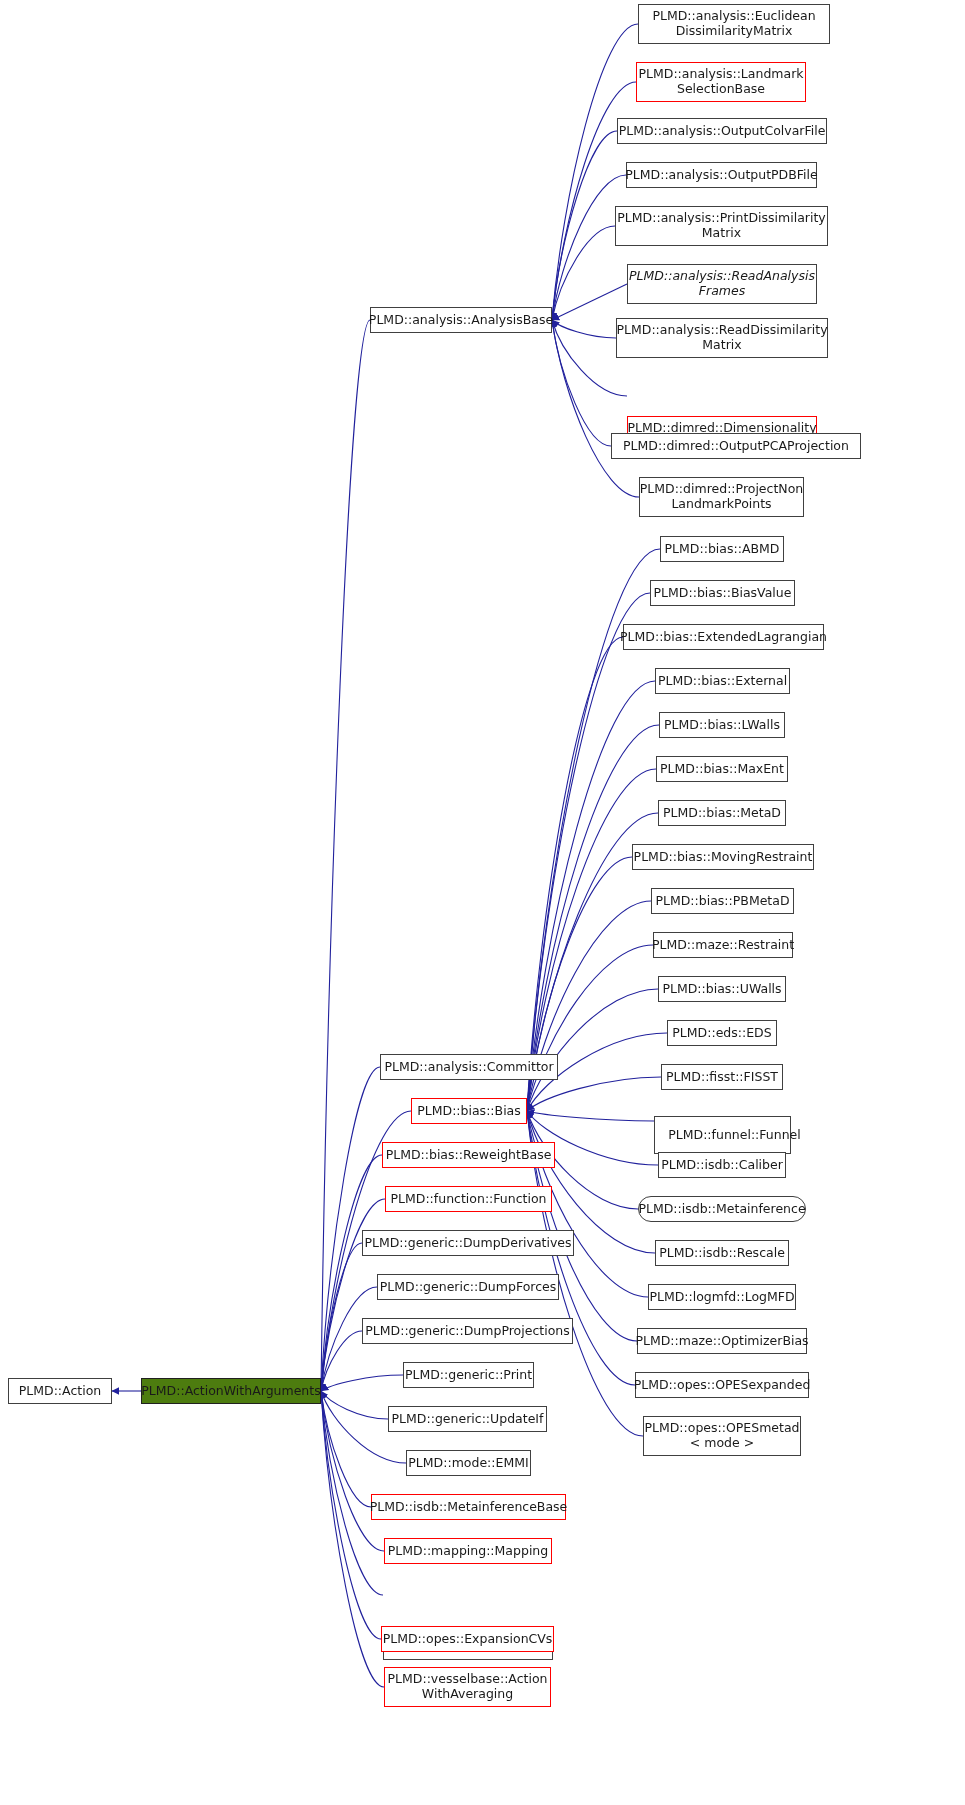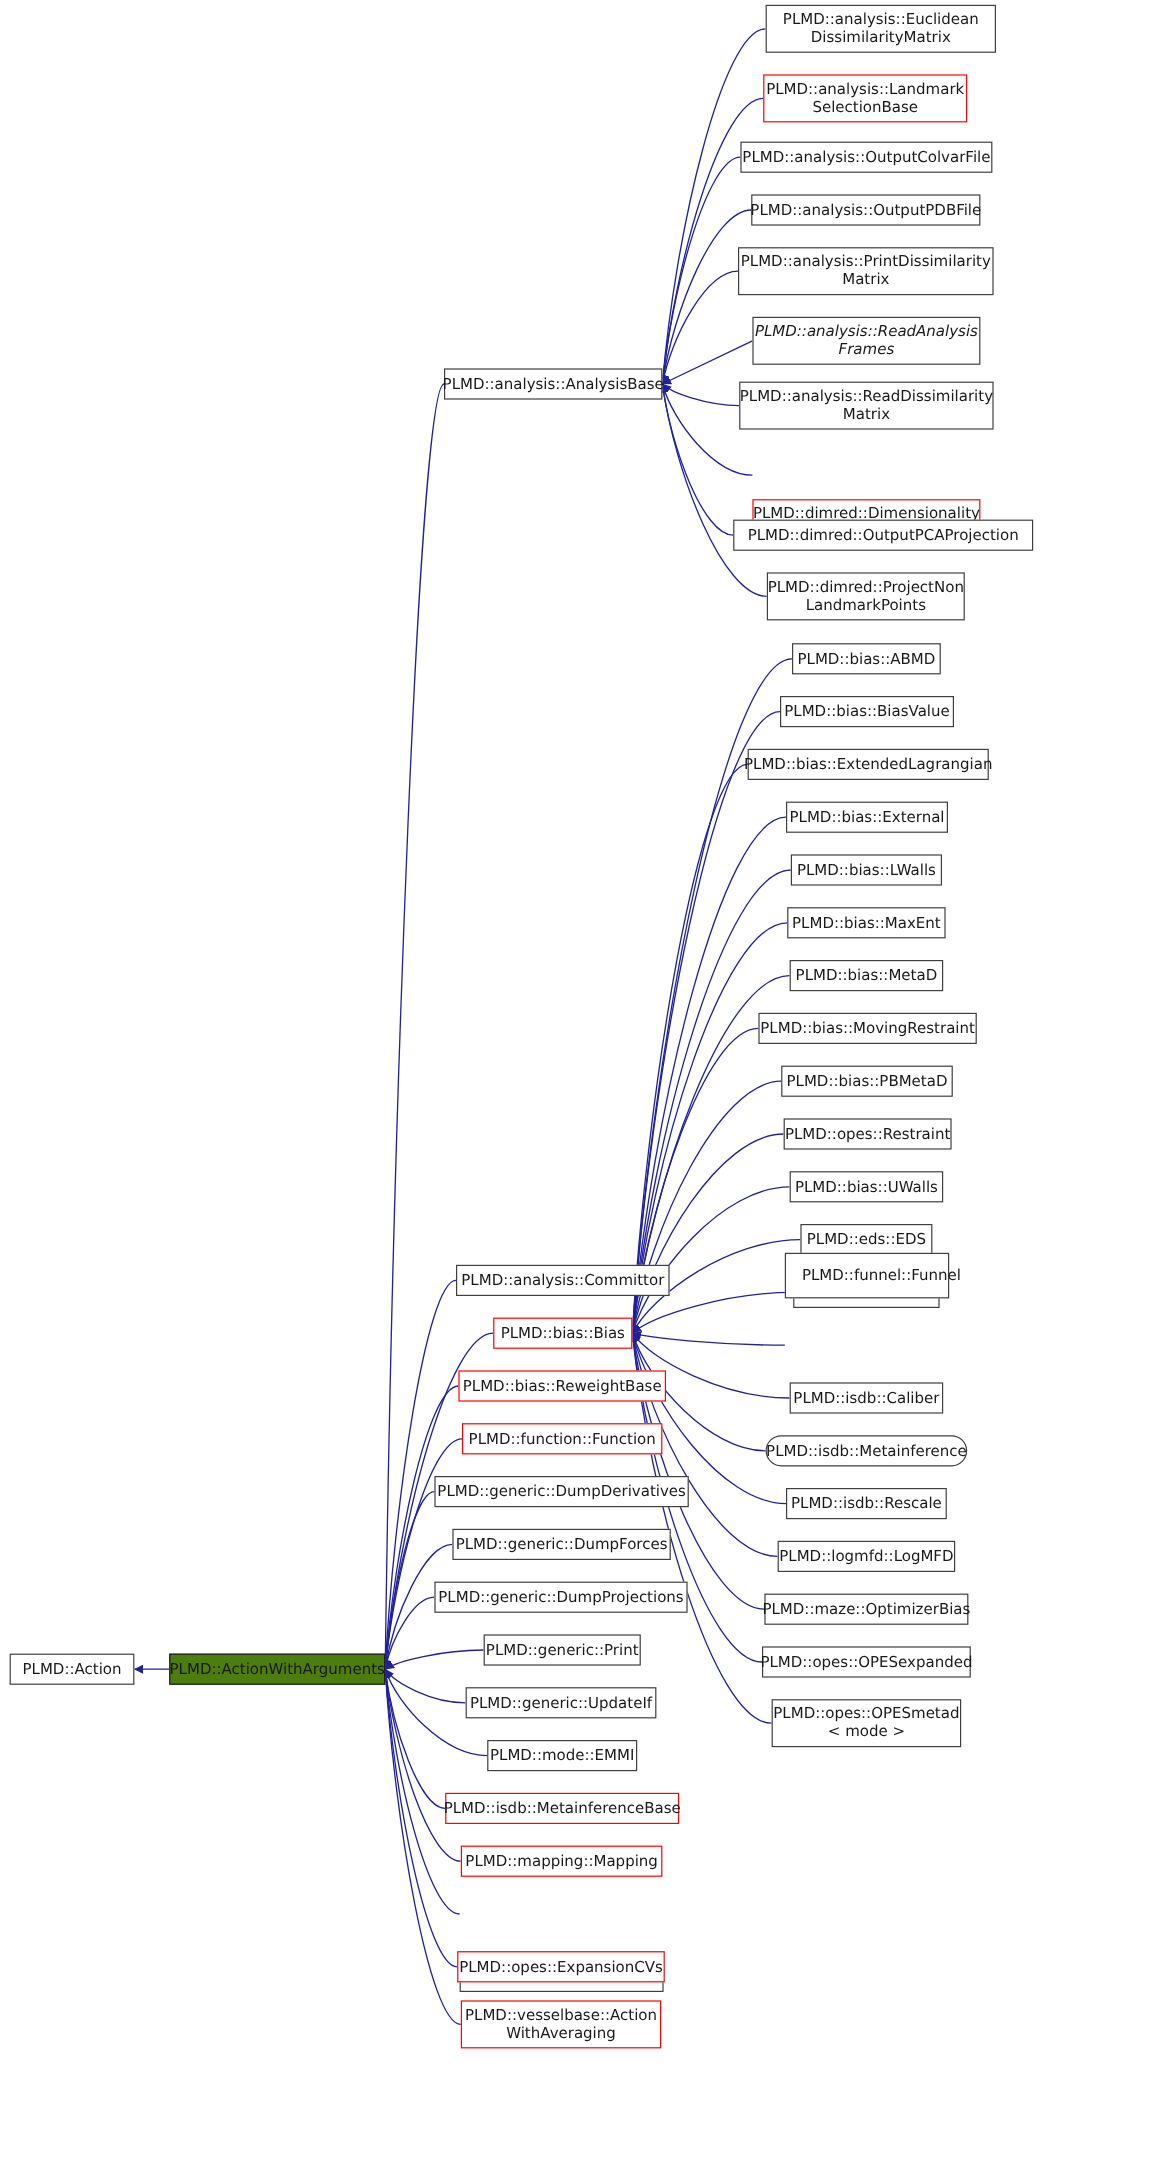--- a/index.html
+++ b/index.html
@@ -109,25 +109,25 @@
 LandmarkPoints</div>
       <div class="node" id="node-abmd" style="left: 660px; top: 536px; width: 124px; height: 26px;">PLMD::bias::ABMD</div>
       <div class="node" id="node-biasvalue" style="left: 650px; top: 580px; width: 145px; height: 26px;">PLMD::bias::BiasValue</div>
       <div class="node" id="node-extlagrangian" style="left: 623px; top: 624px; width: 201px; height: 26px;">PLMD::bias::ExtendedLagrangian</div>
       <div class="node" id="node-external" style="left: 655px; top: 668px; width: 135px; height: 26px;">PLMD::bias::External</div>
       <div class="node" id="node-lwalls" style="left: 659px; top: 712px; width: 126px; height: 26px;">PLMD::bias::LWalls</div>
       <div class="node" id="node-maxent" style="left: 656px; top: 756px; width: 132px; height: 26px;">PLMD::bias::MaxEnt</div>
       <div class="node" id="node-metad" style="left: 658px; top: 800px; width: 128px; height: 26px;">PLMD::bias::MetaD</div>
       <div class="node" id="node-movingrestraint" style="left: 632px; top: 844px; width: 182px; height: 26px;">PLMD::bias::MovingRestraint</div>
       <div class="node" id="node-pbmetad" style="left: 651px; top: 888px; width: 143px; height: 26px;">PLMD::bias::PBMetaD</div>
-      <div class="node" id="node-restraint" style="left: 653px; top: 932px; width: 140px; height: 26px;">PLMD::opes::Restraint</div>
+      <div class="node" id="node-restraint" style="left: 653px; top: 932px; width: 140px; height: 26px;">PLMD::maze::Restraint</div>
       <div class="node" id="node-uwalls" style="left: 658px; top: 976px; width: 128px; height: 26px;">PLMD::bias::UWalls</div>
       <div class="node" id="node-eds" style="left: 667px; top: 1020px; width: 110px; height: 26px;">PLMD::eds::EDS</div>
       <div class="node" id="node-fisst" style="left: 661px; top: 1064px; width: 122px; height: 26px;">PLMD::fisst::FISST</div>
-      <div class="node" id="node-funnel" style="left: 654px; top: 1044px; width: 137px; height: 38px; padding-left: 28px;">PLMD::funnel::Funnel</div>
+      <div class="node" id="node-funnel" style="left: 654px; top: 1116px; width: 137px; height: 38px; padding-left: 28px;">PLMD::funnel::Funnel</div>
       <div class="node" id="node-caliber" style="left: 658px; top: 1152px; width: 128px; height: 26px;">PLMD::isdb::Caliber</div>
       <div class="node" id="node-metainference" style="left: 638px; top: 1196px; width: 168px; height: 26px; border-radius: 13px;">PLMD::isdb::Metainference</div>
       <div class="node" id="node-rescale" style="left: 655px; top: 1240px; width: 134px; height: 26px;">PLMD::isdb::Rescale</div>
       <div class="node" id="node-logmfd" style="left: 648px; top: 1284px; width: 148px; height: 26px;">PLMD::logmfd::LogMFD</div>
       <div class="node" id="node-optimizerbias" style="left: 637px; top: 1328px; width: 170px; height: 26px;">PLMD::maze::OptimizerBias</div>
       <div class="node" id="node-opesexpanded" style="left: 635px; top: 1372px; width: 174px; height: 26px;">PLMD::opes::OPESexpanded</div>
       <div class="node" id="node-opesmetad" style="left: 643px; top: 1416px; width: 158px; height: 40px;">PLMD::opes::OPESmetad
 &lt; mode &gt;</div>
       <div class="node" id="node-committor" style="left: 380px; top: 1054px; width: 178px; height: 26px;">PLMD::analysis::Committor</div>
       <div class="node red" id="node-reweightbase" style="left: 382px; top: 1142px; width: 173px; height: 26px;">PLMD::bias::ReweightBase</div>

